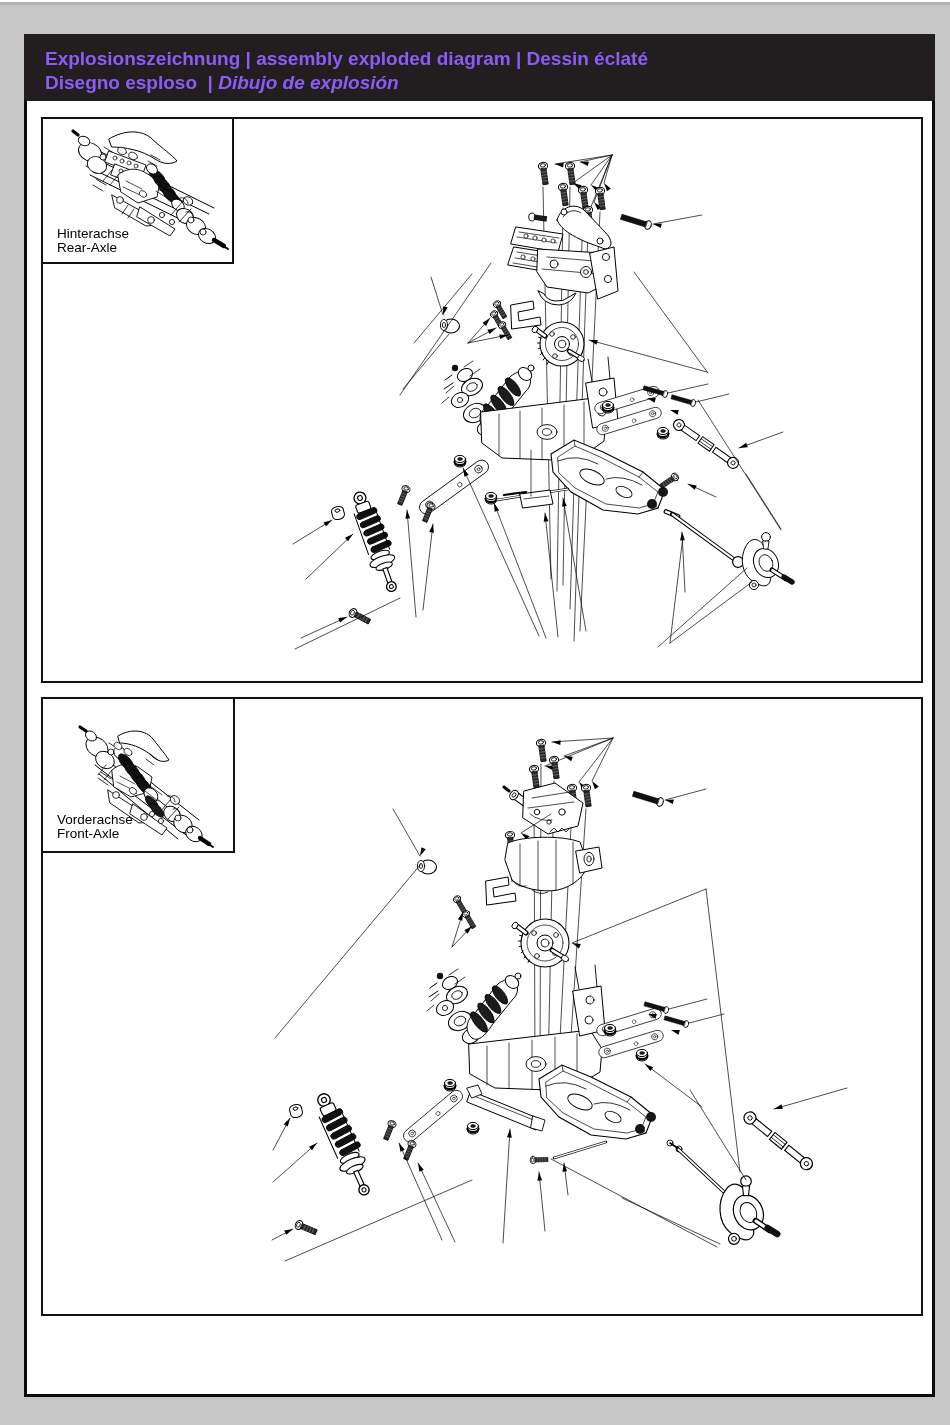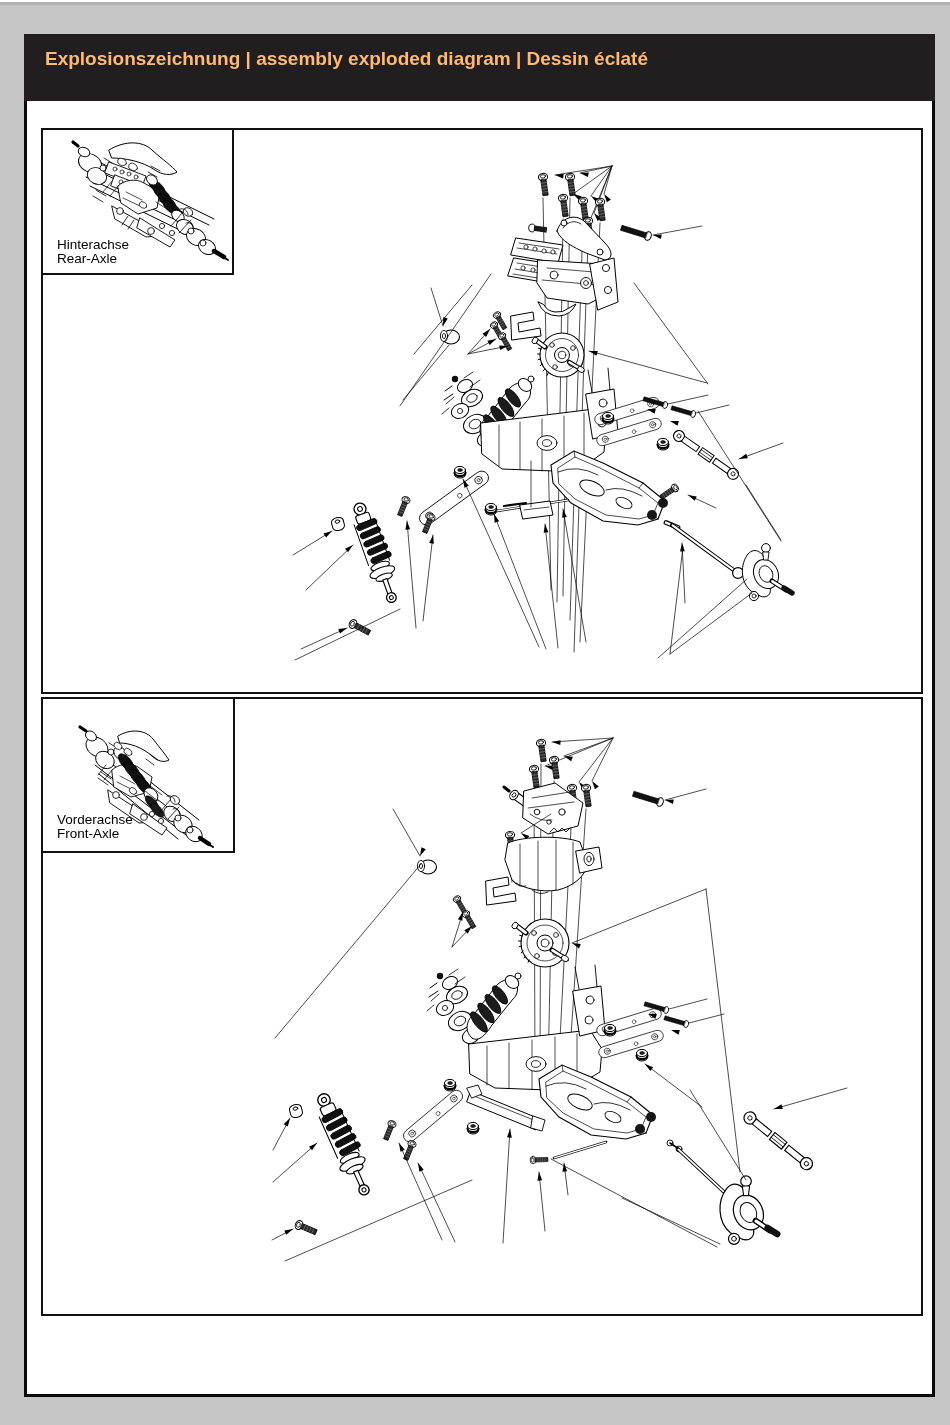--- a/index.html
+++ b/index.html
@@ -1,39 +1,40 @@
 <!DOCTYPE html>
 <html><head>
 <meta charset="utf-8">
 <style>
   html,body{margin:0;padding:0;}
   body{width:950px;height:1425px;background:#c6c6c6;position:relative;overflow:hidden;
        font-family:"Liberation Sans",sans-serif;}
   .page{position:absolute;left:24px;top:34px;width:905px;height:1357px;background:#fff;
         border:3px solid #0a0a0a;}
   .hdr{position:absolute;left:-3px;top:-3px;width:911px;height:67px;background:#221e1f;
-       color:#fdba74;font-weight:bold;font-size:19px;line-height:24px;padding:0;}
+       color:#8b5cf6;font-weight:bold;font-size:19px;line-height:24px;padding:0;}
   .hdr div{padding-left:21px;}
   .box{position:absolute;left:14px;width:878px;border:2px solid #111;background:#fff;}
   svg{display:block;}
   text{font-family:"Liberation Sans",sans-serif;}
 </style>
 </head>
 <body>
 
 <div style="position:absolute;left:0;top:0;width:950px;height:5px;background:#b2b2b2;"></div>
 <div style="position:absolute;left:0;top:0;width:950px;height:2px;background:#fff;"></div>
 
 <div class="page">
 
   <div class="hdr">
     <div style="padding-top:13px;">Explosionszeichnung | assembly exploded diagram | Dessin éclaté</div>
+    <div>Disegno esploso&nbsp; | <i>Dibujo de explosión</i></div>
   </div>
 
-  <div class="box" style="top:91px;height:562px;">
+  <div class="box" style="top:80px;height:562px;">
     <svg id="svg1" width="878" height="562" viewBox="41 128 878 562">
       <defs>
 
         <g id="sc">
           <ellipse cx="0" cy="0" rx="4.6" ry="3.6" fill="#fff" stroke="#000" stroke-width="1"></ellipse>
           <ellipse cx="0" cy="-0.6" rx="2.6" ry="1.7" fill="none" stroke="#000" stroke-width="0.8"></ellipse>
           <path d="M-2.6,2.8 L-2.6,18.6 L2.6,18.6 L2.6,2.8 Z" fill="#2b2b2b" stroke="#000" stroke-width="0.8"></path>
           <path d="M-2.6,6h5.2M-2.6,9h5.2M-2.6,12h5.2M-2.6,15h5.2" stroke="#777" stroke-width="0.7"></path>
         </g>
 

